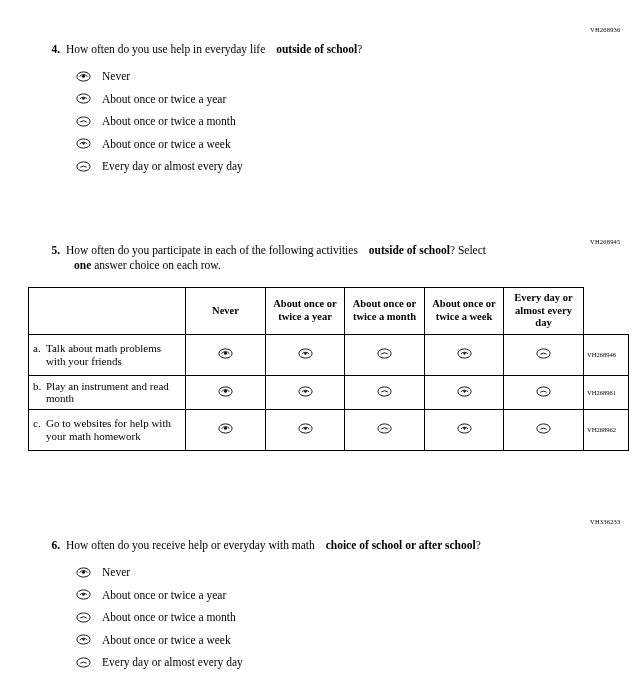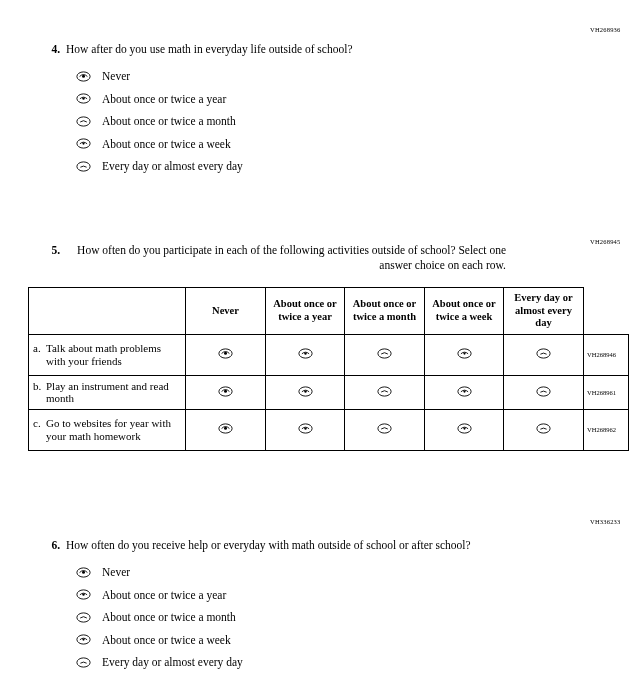--- a/index.html
+++ b/index.html
@@ -42,21 +42,22 @@
     text-align: right;
     padding-right: 6px;
     line-height: 15px;
   }
   .q-text {
     font-size: 11.5px;
     line-height: 15px;
     max-width: 460px;
   }
   .q-text b {
-    font-weight: normal;
+    font-weight: bold;
+    margin-left: 8px;
   }
   .options {
     margin-top: 8px;
     margin-left: 36px;
   }
   .opt {
     display: flex;
     align-items: center;
     height: 22.5px;
   }
@@ -127,21 +128,21 @@
 </head>
 <body>
 
 <div class="page">
 
   <div class="item-code" style="left:590px; top:26px;">VH268936</div>
 
   <div class="q-block" style="left:40px; top:42px; width:520px;">
     <div class="q-head">
       <div class="q-num">4.</div>
-      <div class="q-text"><span id="q4t"><span>How after do you use math in everyday life </span><b>outside of school</b><span>?</span></span></div>
+      <div class="q-text"><span id="q4t"><span>How often do you use help in everyday life </span><b>outside of school</b><span>?</span></span></div>
     </div>
     <div class="options">
       <div class="opt">
         <span class="bubble">
           <svg width="15" height="11" viewBox="0 0 15 11">
               <ellipse cx="7.5" cy="5.5" rx="6.6" ry="4.6" fill="none" stroke="#000" stroke-width="0.9"></ellipse>
               <path d="M3.6 5.5 Q7.5 1.6 11.4 5.5" fill="none" stroke="#000" stroke-width="0.9"></path>
               <circle cx="7.5" cy="5.3" r="1.5" fill="#000"></circle>
             </svg>
         </span>
@@ -186,21 +187,21 @@
         <span class="opt-label">Every day or almost every day</span>
       </div>
     </div>
   </div>
 
   <div class="item-code" style="left:590px; top:238px;">VH268945</div>
 
   <div class="q-block" style="left:40px; top:243px; width:520px;">
     <div class="q-head">
       <div class="q-num">5.</div>
-      <div class="q-text" style="max-width:440px;text-align:right;"><span id="q5t"><span>How often do you participate in each of the following activities </span><b>outside of school</b><span>? Select </span><b>one</b><span> answer choice on each row.</span></span></div>
+      <div class="q-text" style="max-width:440px;"><span id="q5t"><span>How often do you participate in each of the following activities </span><b>outside of school</b><span>? Select </span><b>one</b><span> answer choice on each row.</span></span></div>
     </div>
   </div>
 
   <table class="matrix" style="left:28px; top:287px; width:556px;">
     <colgroup>
       <col style="width:157px">
       <col style="width:80px">
       <col style="width:79px">
       <col style="width:80px">
       <col style="width:79px">
@@ -302,21 +303,21 @@
                 <path d="M4.4 6.2 Q7.5 4.0 10.6 6.2" fill="none" stroke="#000" stroke-width="0.9"></path>
               </svg></span>
         </td>
         <td class="codecell">VH268961</td>
       </tr>
 
       <tr style="height:41px;">
         <td class="rowlabel">
           <div class="lbl-wrap">
             <span class="letter">c.</span>
-            <span>Go to websites for year with your math homework</span>
+            <span>Go to websites for help with your math homework</span>
           </div>
         </td>
         <td class="choice">
           <span class="cellbubble"><svg width="15" height="11" viewBox="0 0 15 11">
                 <ellipse cx="7.5" cy="5.5" rx="6.6" ry="4.6" fill="none" stroke="#000" stroke-width="0.9"></ellipse>
                 <path d="M3.6 5.5 Q7.5 1.6 11.4 5.5" fill="none" stroke="#000" stroke-width="0.9"></path>
                 <circle cx="7.5" cy="5.3" r="1.5" fill="#000"></circle>
               </svg></span>
         </td>
         <td class="choice">
@@ -348,21 +349,21 @@
         <td class="codecell">VH268962</td>
       </tr>
     </tbody>
   </table>
 
   <div class="item-code" style="left:590px; top:518px;">VH336233</div>
 
   <div class="q-block" style="left:40px; top:538px; width:520px;">
     <div class="q-head">
       <div class="q-num">6.</div>
-      <div class="q-text" style="max-width:460px;"><span id="q6t"><span>How often do you receive help or everyday with math </span><b>outside of school or after school</b><span>?</span></span></div>
+      <div class="q-text" style="max-width:460px;"><span id="q6t"><span>How often do you receive help or everyday with math </span><b>choice of school or after school</b><span>?</span></span></div>
     </div>
     <div class="options">
       <div class="opt">
         <span class="bubble">
           <svg width="15" height="11" viewBox="0 0 15 11">
               <ellipse cx="7.5" cy="5.5" rx="6.6" ry="4.6" fill="none" stroke="#000" stroke-width="0.9"></ellipse>
               <path d="M3.6 5.5 Q7.5 1.6 11.4 5.5" fill="none" stroke="#000" stroke-width="0.9"></path>
               <circle cx="7.5" cy="5.3" r="1.5" fill="#000"></circle>
             </svg>
         </span>

